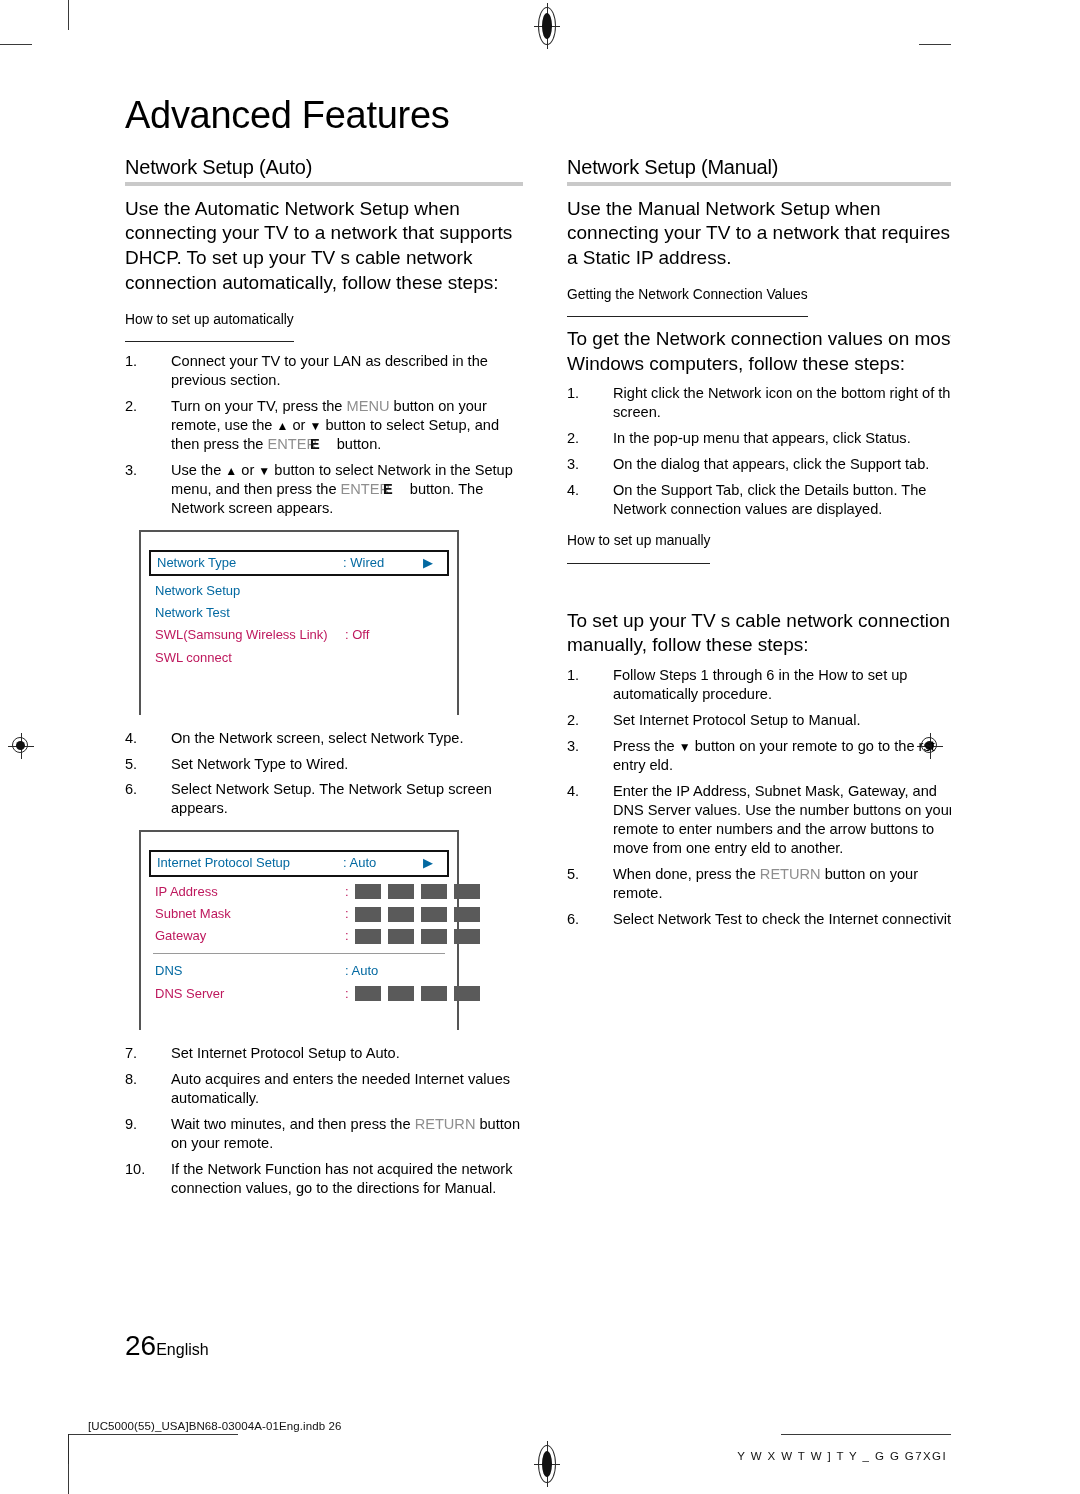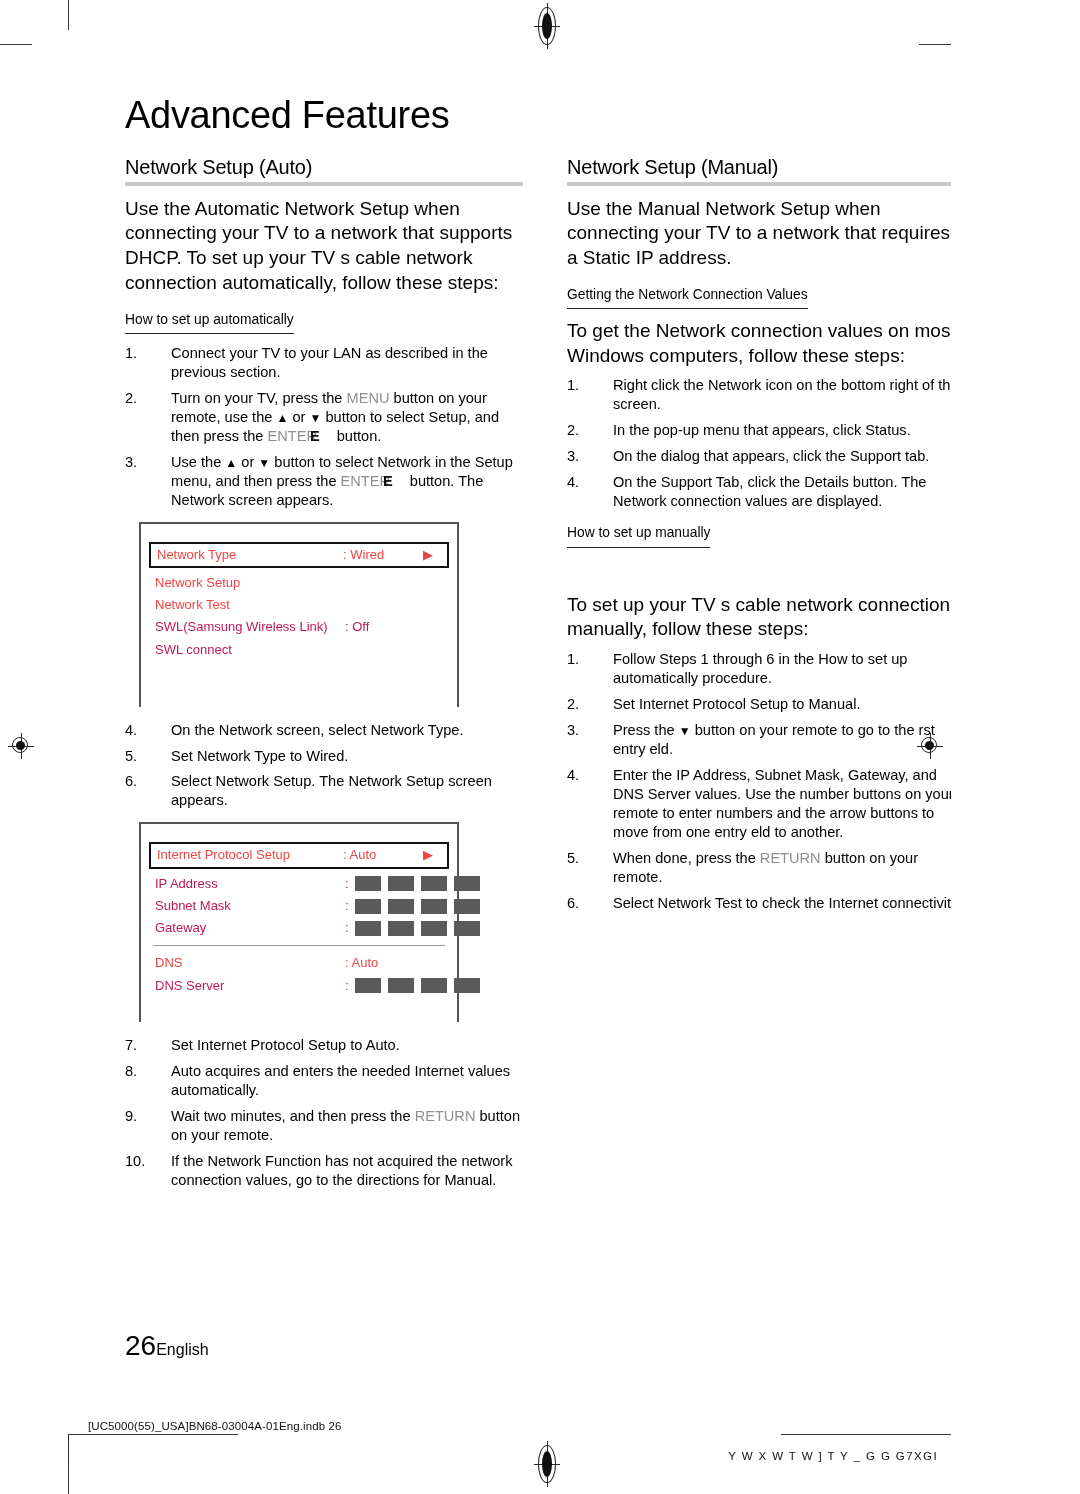--- a/index.html
+++ b/index.html
@@ -129,21 +129,21 @@
     font-size: 19px;
     line-height: 1.30;
     margin: 0 0 14px 0;
   }
 
   .subhead {
     font-size: 13.8px;
     line-height: 1.25;
     display: inline-block;
     border-bottom: 1.6px solid #222;
-    padding-bottom: 5px;
+    padding-bottom: 13px;
     margin: 0 0 8px 0;
   }
   .subhead-wrap { margin-bottom: 2px; }
 
   ol.steps {
     list-style: none;
     margin: 0 0 12px 0;
     padding: 0;
     font-size: 14.6px;
     line-height: 1.30;
@@ -186,21 +186,21 @@
     padding: 18px 0 26px 0;
   }
   .tvbox.b1 { height: 185px; }
   .tvbox.b2 { height: 200px; }
 
   .tvrow {
     display: flex;
     align-items: center;
     font-size: 13px;
     padding: 3px 14px 3px 14px;
-    color: #ef4444;
+    color: #0369a1;
     line-height: 1.25;
   }
   .tvrow .label { flex: 0 0 190px; }
   .tvrow .val { flex: 1; }
   .tvrow .caret {
     width: 26px;
     text-align: center;
     font-size: 13px;
   }
   .tvrow.selected {
@@ -247,21 +247,21 @@
   .footmeta-left {
     position: absolute;
     left: 88px;
     top: 1420px;
     font-size: 11.5px;
     color: #111;
     letter-spacing: 0.1px;
   }
   .footmeta-right {
     position: absolute;
-    right: 13px;
+    right: 4px;
     top: 1450px;
     font-size: 11.5px;
     color: #111;
     letter-spacing: 1.4px;
     white-space: nowrap;
   }
   .foot-tick {
     position: absolute;
     background: #2a2a2a;
   }

